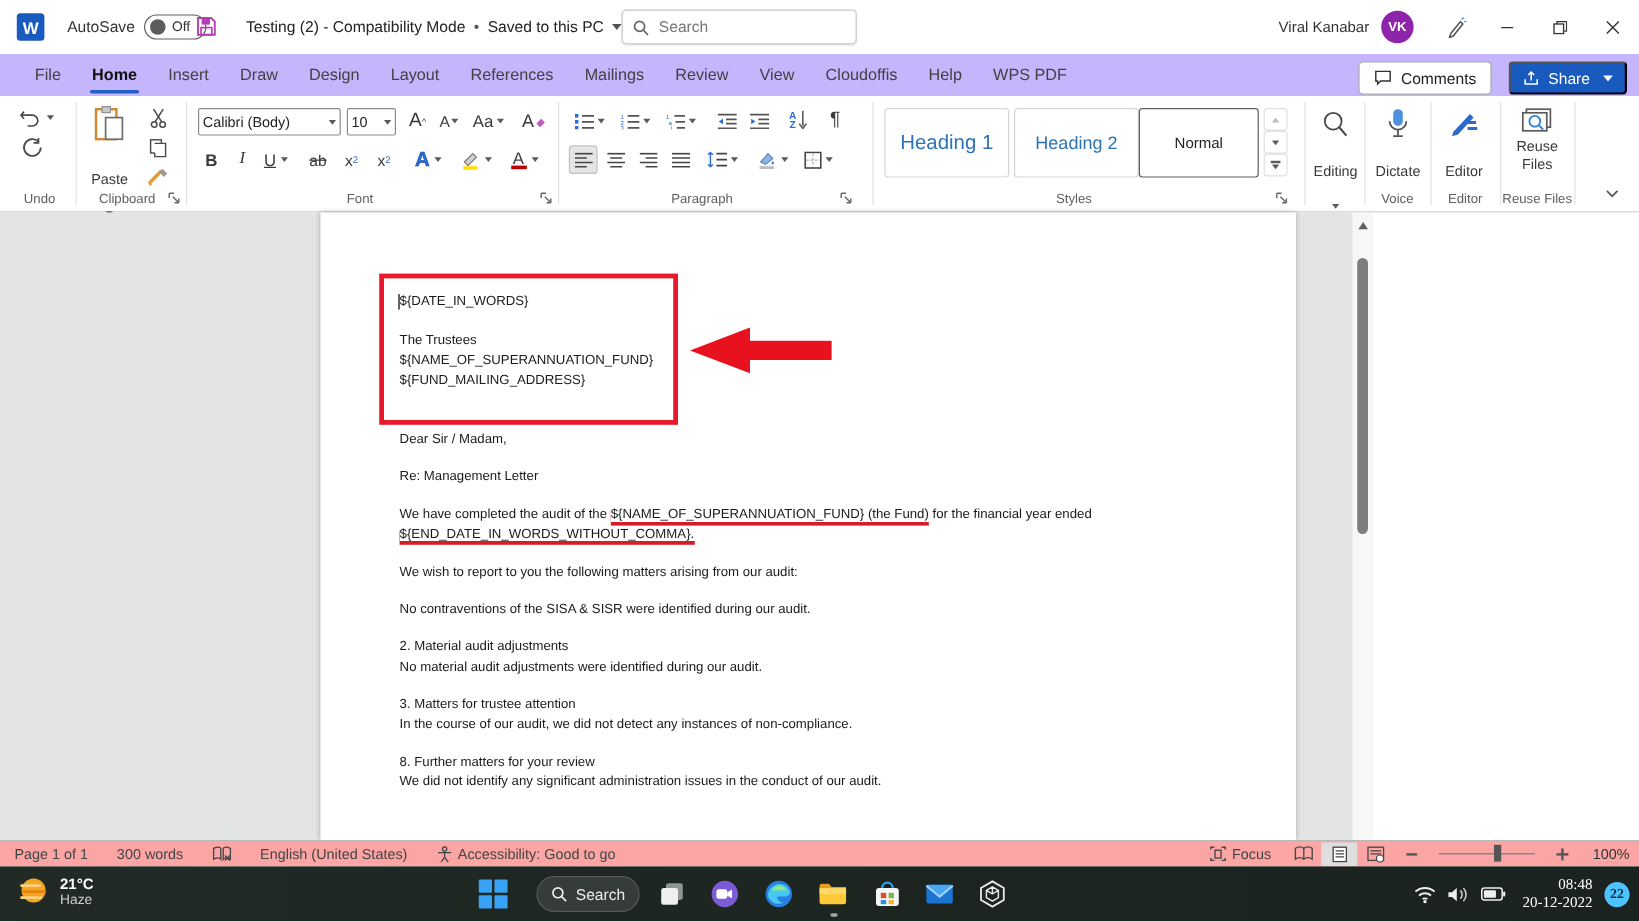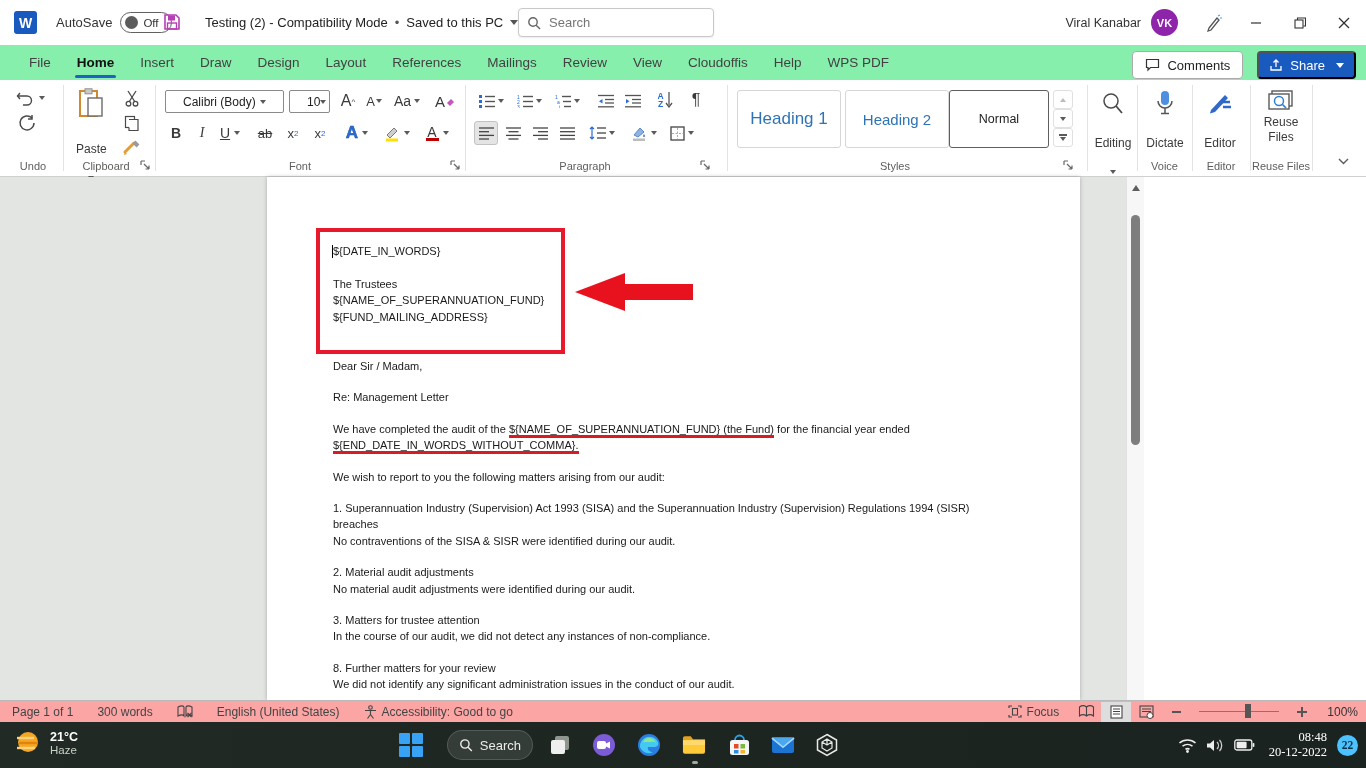--- a/index.html
+++ b/index.html
@@ -19,39 +19,39 @@
   .chev-dn { width:0; height:0; border-left:4px solid transparent; border-right:4px solid transparent; border-top:5px solid #555; display:inline-block; }
   .tb-search-wrap { position:absolute; left:518px; top:8px; width:196px; height:29px; border:1px solid #c8c8c8; border-radius:4px; background:#fff; box-shadow:0 1px 2px rgba(0,0,0,.08); display:flex; align-items:center; padding:0 8px; gap:8px; }
   .tb-search-wrap input { border:none; outline:none; font-size:13px; color:#444; width:140px; background:transparent; }
   .tb-right { position:absolute; right:0; top:0; height:45px; display:flex; align-items:center; }
   .user-name { font-size:12.5px; color:#333; margin-right:10px; }
   .avatar { width:27px; height:27px; border-radius:50%; background:#8e24aa; color:#fff; font-size:11px; font-weight:bold; display:flex; align-items:center; justify-content:center; margin-right:16px; }
   .win-btn { width:44px; height:45px; display:flex; align-items:center; justify-content:center; color:#333; }
   .pen-btn { width:40px; height:45px; display:flex; align-items:center; justify-content:center; }
 
   
-  .tabrow { position:absolute; left:0; top:45px; width:1366px; height:35px; background:#86efac; display:flex; align-items:center; }
+  .tabrow { position:absolute; left:0; top:45px; width:1366px; height:35px; background:#c4b5fd; display:flex; align-items:center; }
   .tabs { display:flex; margin-left:16px; }
   .tab { padding:8px 13px; font-size:13.5px; color:#424242; position:relative; cursor:default; }
   .tab.active { color:#111; font-weight:600; }
   .tab.active::after { content:""; position:absolute; left:11px; right:11px; bottom:0; height:3px; border-radius:2px; background:#2160c9; }
   .tab-actions { position:absolute; right:10px; top:6px; display:flex; gap:14px; align-items:center; }
   .btn-comments { height:28px; border:1px solid #ababab; border-radius:4px; background:#fff; display:flex; align-items:center; gap:7px; padding:0 12px; font-size:13px; color:#222;margin-left:44px; }
   .btn-share { height:28px; border-radius:4px; background:#185abd; color:#fff; display:flex; align-items:center; gap:7px; padding:0 10px; font-size:13px; }
   .btn-share .chev-dn { border-top-color:#fff; margin-left:4px; }
 
   
   .ribbon { position:absolute; left:0; top:80px; width:1366px; height:97px; background:#fff; border-bottom:1px solid #d0d0d0; font-size:12px; color:#3b3a39; }
   .rib-sep { position:absolute; top:5px; height:86px; width:1px; background:#e3e3e3; }
   .grp-label { position:absolute; bottom:4px; font-size:11px; color:#5f5e5c; text-align:center;margin-top:40px; }
   .launcher { position:absolute; bottom:4px; width:12px; height:12px; }
   .ibtn { position:absolute; display:flex; align-items:center; justify-content:center; border-radius:3px; }
   .glyph { font-size:14px; color:#3b3a39; }
   .chev-s { width:0; height:0; border-left:3px solid transparent; border-right:3px solid transparent; border-top:4px solid #5a5a5a; display:inline-block; }
-  .combo { position:absolute; height:23px; border:1px solid #8a8a8a; border-radius:2px; background:#fff; display:flex; align-items:center; justify-content:space-between; padding:0 17px; font-size:12px; color:#222; }
+  .combo { position:absolute; height:23px; border:1px solid #8a8a8a; border-radius:2px; background:#fff; display:flex; align-items:center; justify-content:space-between; padding:0 3px; font-size:12px; color:#222; }
   .stylecard { position:absolute; top:10px; width:104px; height:58px; background:#fff; border:1px solid #d6d6d6; border-radius:3px; display:flex; align-items:center; justify-content:center; }
   .bigbtn { position:absolute; display:flex; flex-direction:column; align-items:center; gap:20px; font-size:12px; color:#3b3a39; }
   u.u-chip { text-decoration:underline; }
 
   
   .canvas { position:absolute; left:0; top:177px; width:1144px; height:523px; background:#e2e5e2; }
   .page { position:absolute; left:267px; top:0; width:813px; height:523px; background:#fff; box-shadow:0 0 4px rgba(0,0,0,.25); }
   .scrollbar { position:absolute; right:0; top:0; width:18px; height:523px; background:#f6f7f6; border-left:1px solid #e2e2e2; }
   .sb-up { position:absolute; left:5px; top:8px; width:0; height:0; border-left:4px solid transparent; border-right:4px solid transparent; border-bottom:6px solid #5f5f5f; }
   .sb-thumb { position:absolute; left:4px; top:38px; width:9px; height:230px; background:#7e7e7e; border-radius:5px; }
@@ -544,21 +544,20 @@
 
       <div class="flow">
         <div class="blk">Dear Sir / Madam,</div>
         <div class="blk">Re: Management Letter</div>
         <div class="blk">
           <div><span>We have completed the audit of the </span><span class="red-u">${NAME_OF_SUPERANNUATION_FUND} (the Fund)</span><span> for the financial year ended</span></div>
           <div><span class="red-u">${END_DATE_IN_WORDS_WITHOUT_COMMA}.</span></div>
         </div>
         <div class="blk">We wish to report to you the following matters arising from our audit:</div>
         <div class="blk">
-          <div>1. Superannuation Industry (Supervision) Act 1993 (SISA) and the Superannuation Industry (Supervision) Regulations 1994 (SISR) breaches</div>
           <div>No contraventions of the SISA &amp; SISR were identified during our audit.</div>
         </div>
         <div class="blk">
           <div>2. Material audit adjustments</div>
           <div>No material audit adjustments were identified during our audit.</div>
         </div>
         <div class="blk">
           <div>3. Matters for trustee attention</div>
           <div>In the course of our audit, we did not detect any instances of non-compliance.</div>
         </div>

